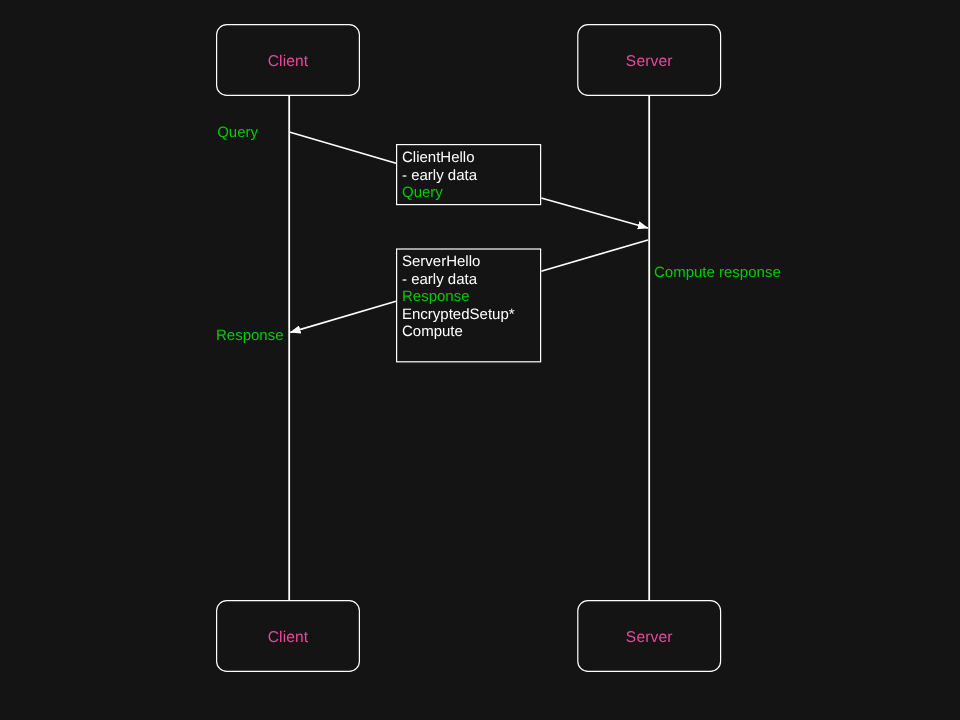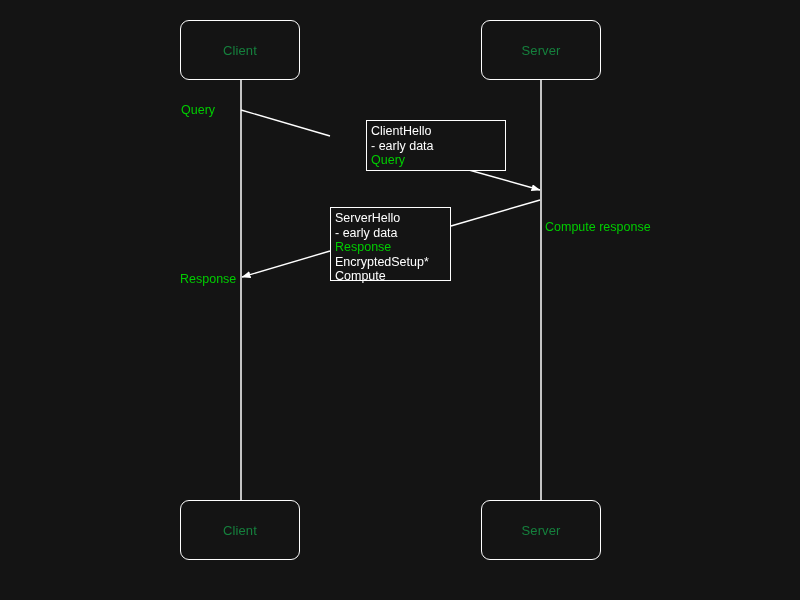--- a/index.html
+++ b/index.html
@@ -22,21 +22,21 @@
   
   .participant-box {
     position: absolute;
     box-sizing: border-box;
     border: 1.5px solid #ffffff;
     border-radius: 9px;
     background: #141414;
     display: flex;
     align-items: center;
     justify-content: center;
-    color: #15803d;
+    color: #ec4899;
     font-size: 13px;
     letter-spacing: 0.1px;
   }
   
   .note-box {
     position: absolute;
     box-sizing: border-box;
     border: 1.5px solid #ffffff;
     background: #141414;
     padding: 3px 4px 2px 4px;
@@ -101,27 +101,27 @@
     <span>Server</span>
   </div>
 
   <div class="participant-box" style="left:180px; top:500px; width:120px; height:60px;">
     <span>Client</span>
   </div>
   <div class="participant-box" style="left:481px; top:500px; width:120px; height:60px;">
     <span>Server</span>
   </div>
 
-  <div class="note-box" style="left:330px; top:120px; width:140px; height:51px;margin-left:36px;">
+  <div class="note-box" style="left:330px; top:120px; width:121px; height:51px;">
     <span class="note-line">ClientHello</span>
     <span class="note-line">- early data</span>
     <span class="note-line accent">Query</span>
   </div>
 
-  <div class="note-box" style="left:330px; top:207px; width:121px; height:74px;">
+  <div class="note-box" style="left:330px; top:207px; width:121px; height:95px;">
     <span class="note-line">ServerHello</span>
     <span class="note-line">- early data</span>
     <span class="note-line accent">Response</span>
     <span class="note-line">EncryptedSetup*</span>
     <span class="note-line">Compute</span>
   </div>
 
   <div class="annotation" style="left:181px; top:103px;">
     <span>Query</span>
   </div>

